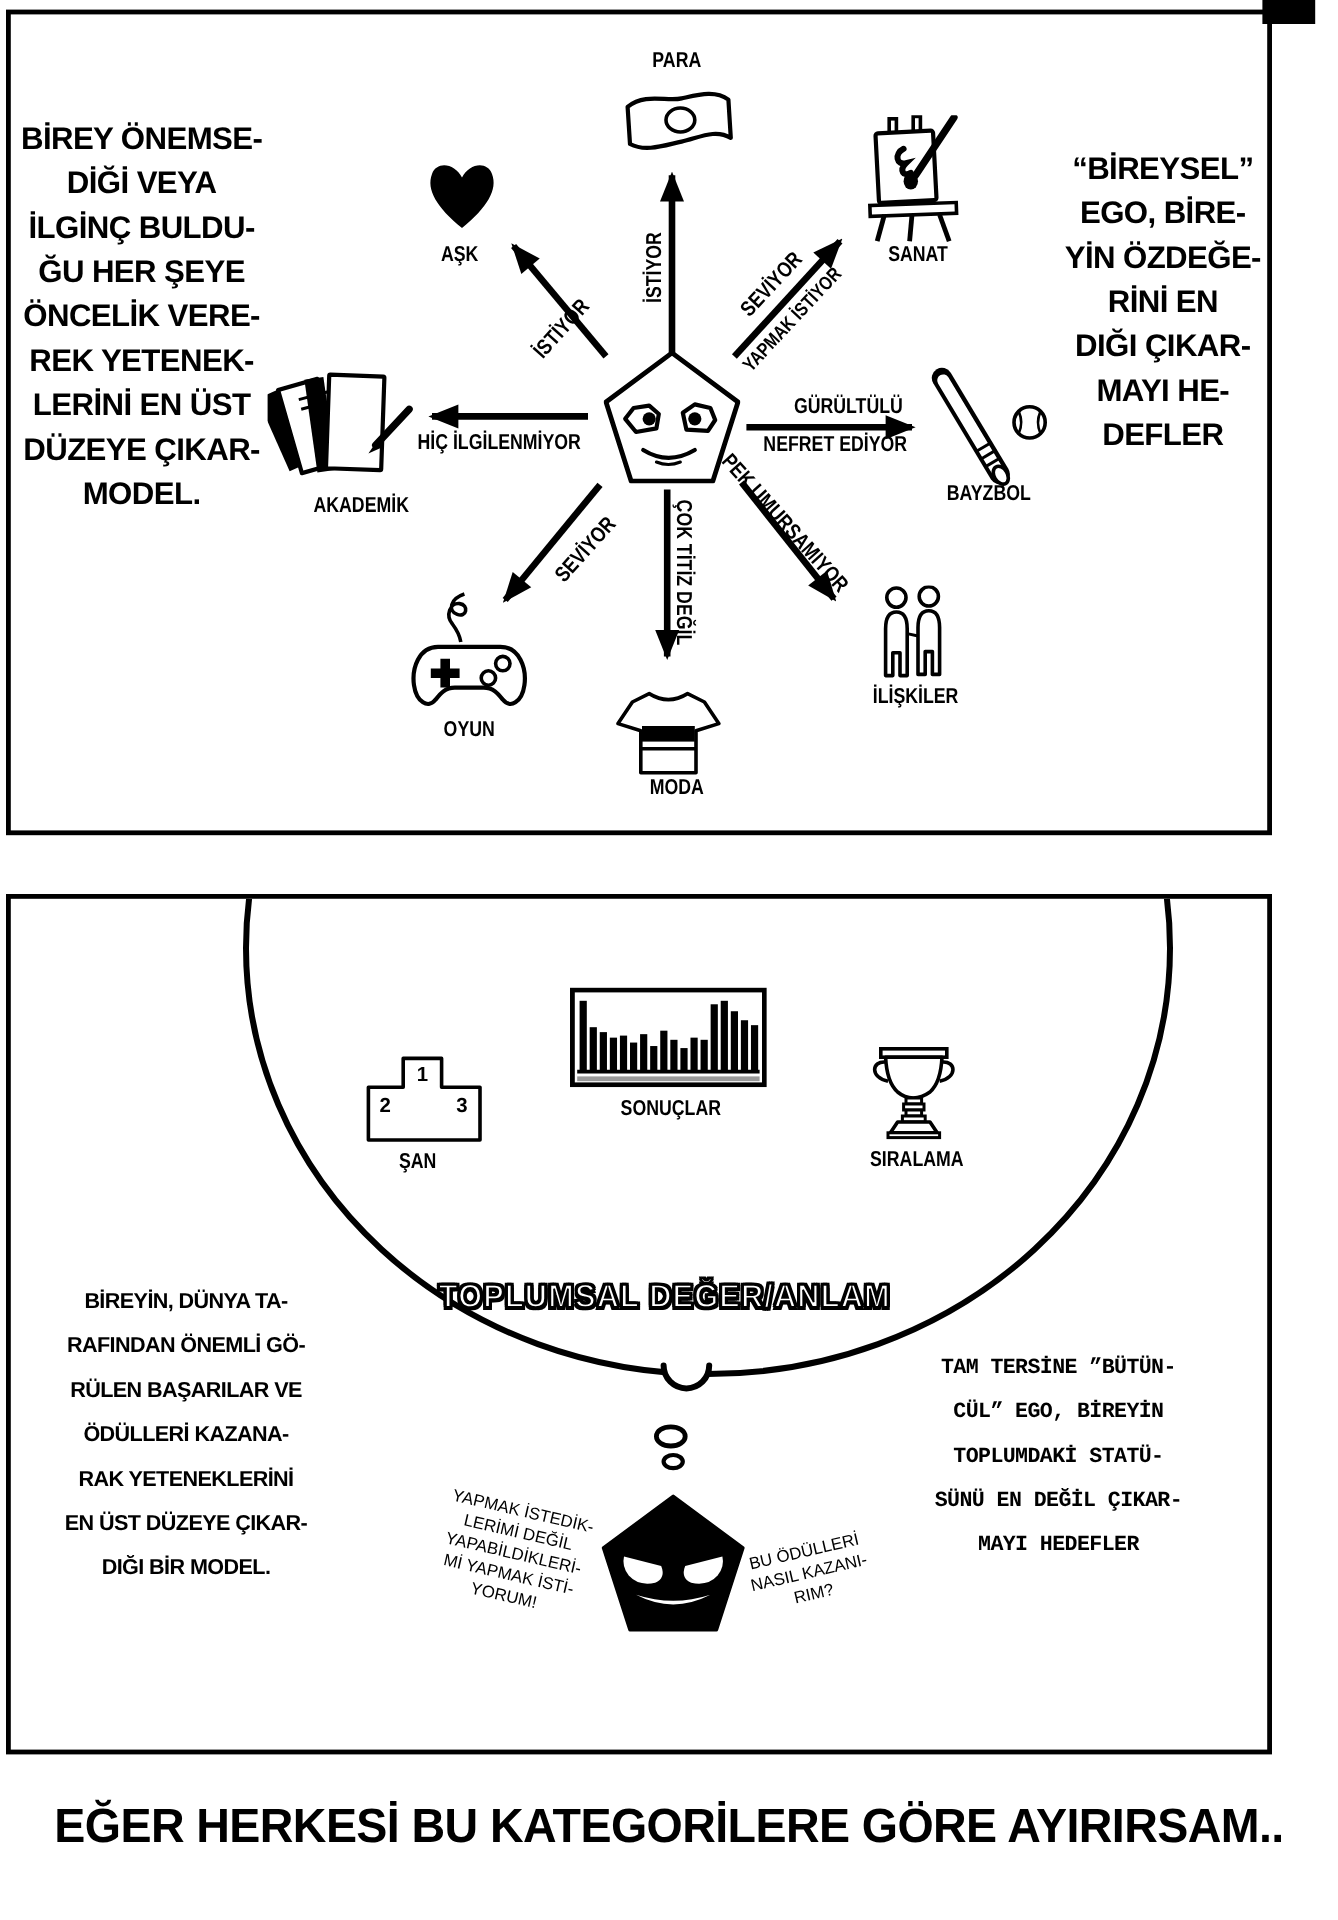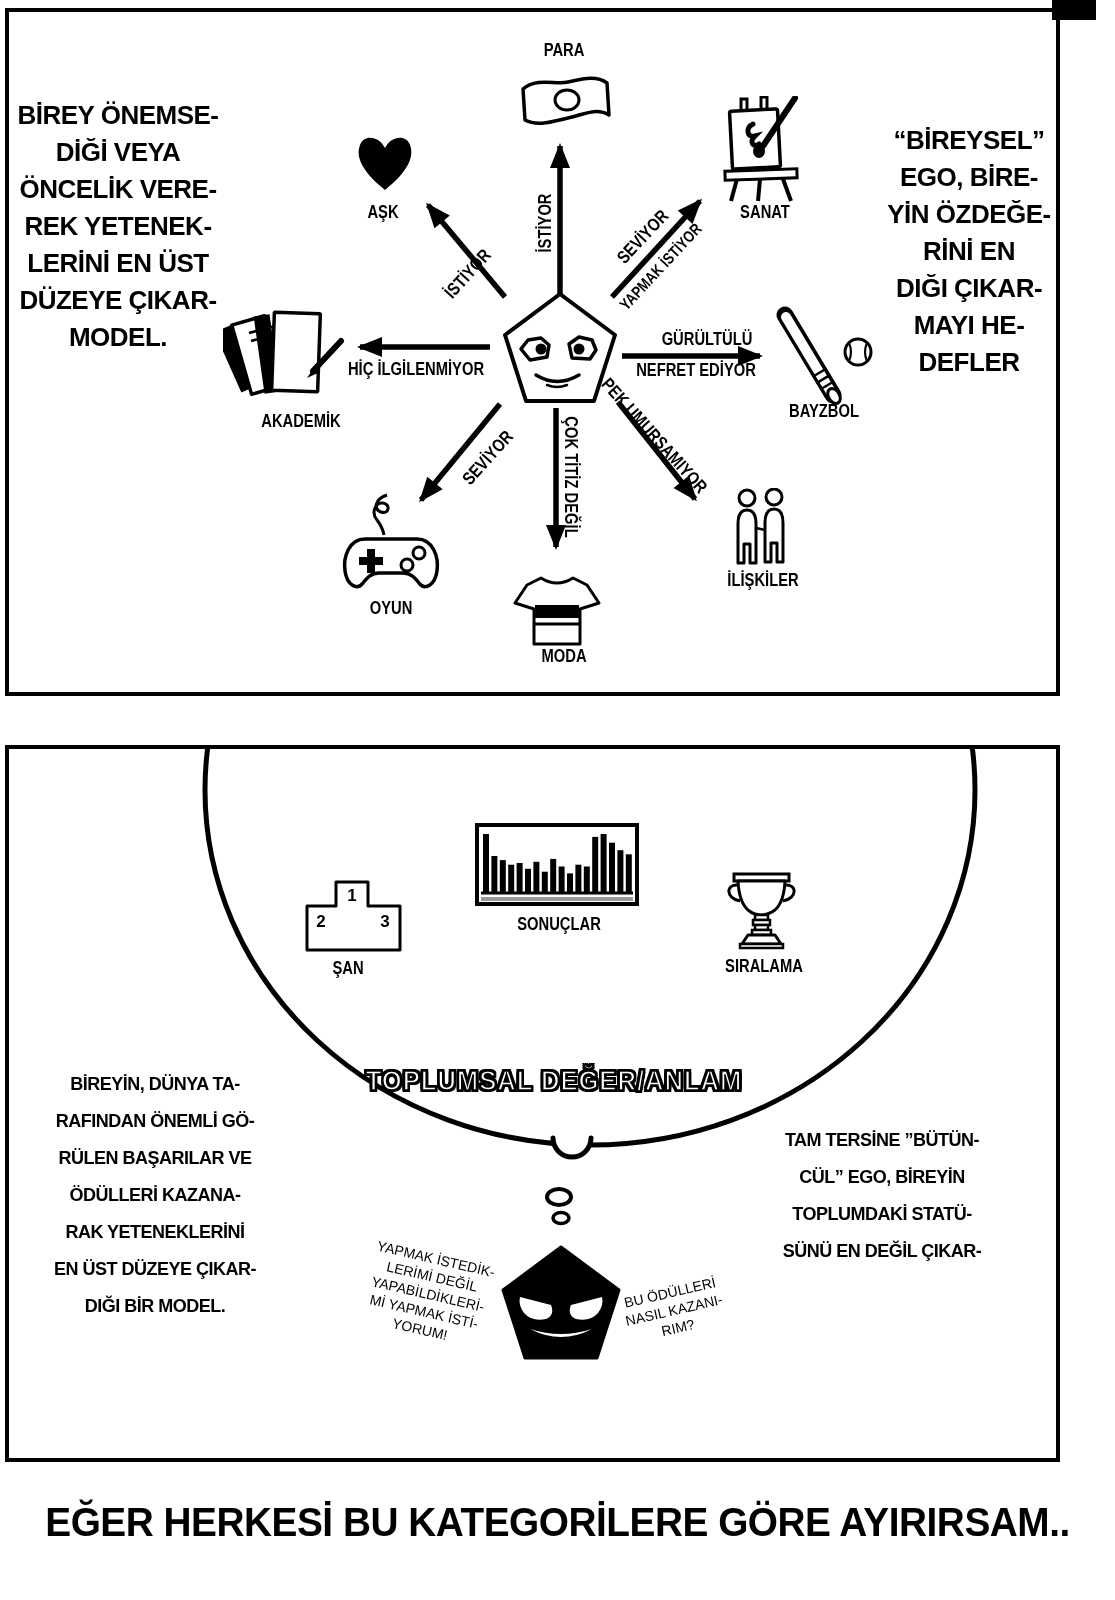--- a/index.html
+++ b/index.html
@@ -35,20 +35,22 @@
 </head>
 <body>
 
 <div class="page">
 
   <div class="panel" id="panel1">
 
     <div class="note big" style="left:8px; top:85px; width:202px;">
       <div>BİREY ÖNEMSE-</div>
       <div>DİĞİ VEYA</div>
+      <div>İLGİNÇ BULDU-</div>
+      <div>ĞU HER ŞEYE</div>
       <div>ÖNCELİK VERE-</div>
       <div>REK YETENEK-</div>
       <div>LERİNİ EN ÜST</div>
       <div>DÜZEYE ÇIKAR-</div>
       <div>MODEL.</div>
     </div>
 
     <div class="note big" style="left:866px; top:110px; width:188px;text-align:center;">
       <div>“BİREYSEL”</div>
       <div>EGO, BİRE-</div>
@@ -262,25 +264,26 @@
     <div class="note big2" style="left:1px; top:317px; width:290px;">
       <div>BİREYİN, DÜNYA TA-</div>
       <div>RAFINDAN ÖNEMLİ GÖ-</div>
       <div>RÜLEN BAŞARILAR VE</div>
       <div>ÖDÜLLERİ KAZANA-</div>
       <div>RAK YETENEKLERİNİ</div>
       <div>EN ÜST DÜZEYE ÇIKAR-</div>
       <div>DIĞI BİR MODEL.</div>
     </div>
 
-    <div class="note big2" style="left:727px; top:373px; width:292px;">
+    <div class="note big2" style="left:727px; top:373px; width:292px;font-family:Liberation Mono, monospace;">
       <div>TAM TERSİNE ”BÜTÜN-</div>
       <div>CÜL” EGO, BİREYİN</div>
       <div>TOPLUMDAKİ STATÜ-</div>
       <div>SÜNÜ EN DEĞİL ÇIKAR-</div>
+      <div>MAYI HEDEFLER</div>
     </div>
 
     <div class="speech" style="left:419px; top:545px; --r:13deg;">
       <div>YAPMAK İSTEDİK-</div>
       <div>LERİMİ DEĞİL</div>
       <div>YAPABİLDİKLERİ-</div>
       <div>Mİ YAPMAK İSTİ-</div>
       <div>YORUM!</div>
     </div>
     <div class="speech" style="left:665px; top:561px; --r:-13deg;">

